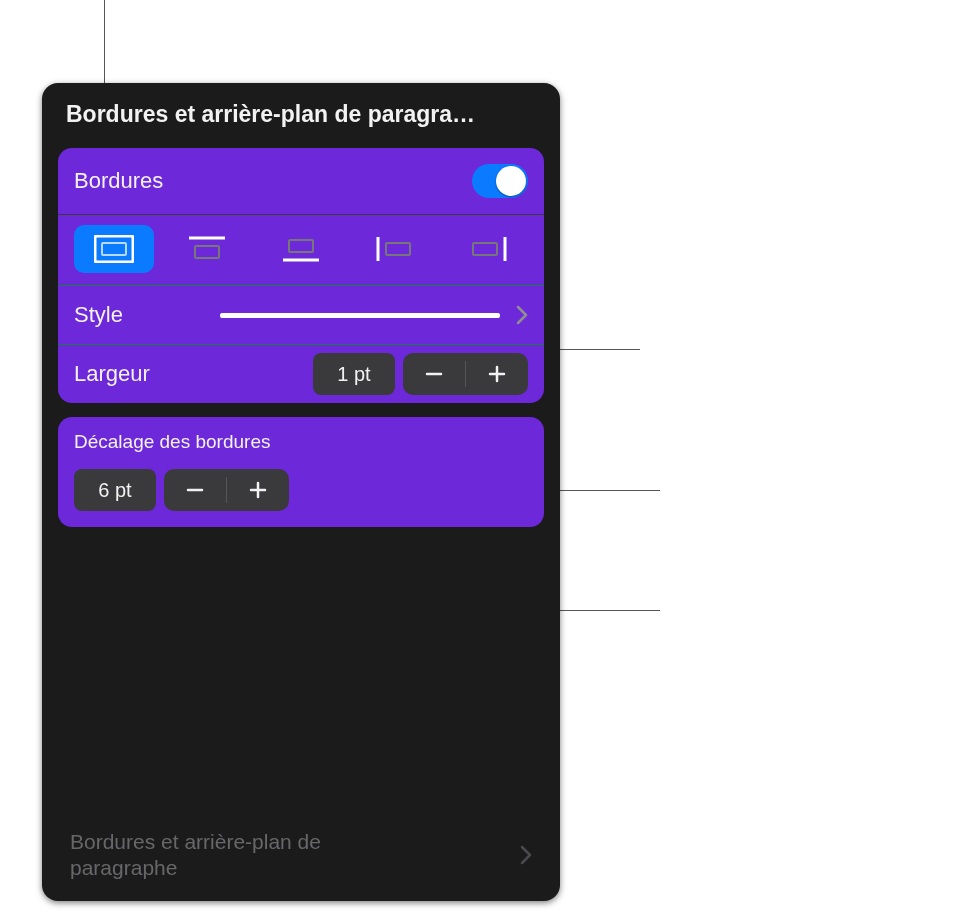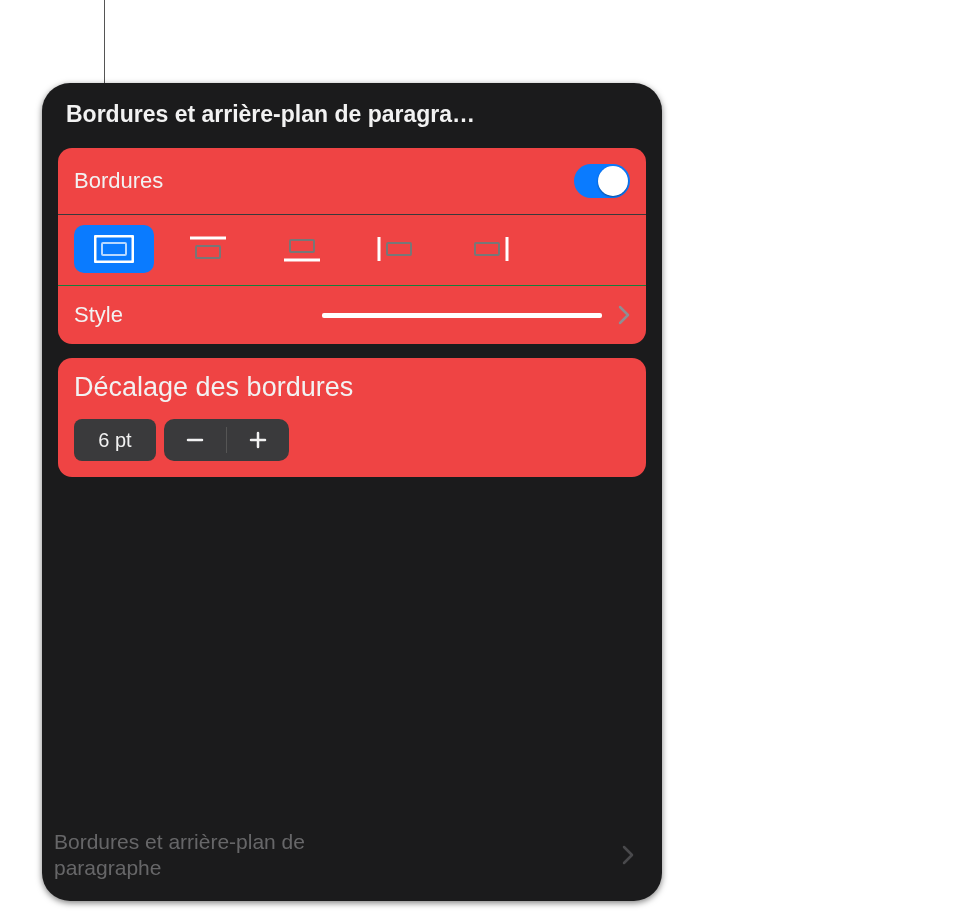--- a/index.html
+++ b/index.html
@@ -15,41 +15,41 @@
   .canvas {
     position: relative;
     width: 953px;
     height: 918px;
   }
 
   .panel {
     position: absolute;
     left: 42px;
     top: 83px;
-    width: 620px;
+    width: 518px;
     height: 818px;
     background: #1b1b1c;
-    border-radius: 28px;
+    border-radius: 16px;
     box-shadow: 0 2px 6px rgba(0,0,0,0.5);
     overflow: hidden;
   }
 
   .panel-title {
     padding: 18px 24px 6px 24px;
     color: #f2f2f2;
     font-size: 23px;
     font-weight: 600;
     white-space: nowrap;
     overflow: hidden;
     text-overflow: ellipsis;
   }
 
   .group {
     margin: 14px 16px 0 16px;
-    background: #ef4444;
+    background: #6d28d9;
     border-radius: 14px;
     overflow: hidden;
   }
 
   .row {
     display: flex;
     align-items: center;
     padding: 0 16px;
     min-height: 58px;
     border-top: 1px solid #15803d;
@@ -178,31 +178,31 @@
     height: 26px;
     background: #555;
   }
   .stepper svg { display: block; }
 
   .offset-block {
     padding: 14px 16px 16px 16px;
   }
   .offset-title {
     color: #f2f2f2;
-    font-size: 27px;
+    font-size: 19px;
     margin-bottom: 16px;
   }
   .offset-controls {
     display: flex;
   }
 
   
   .behind-item {
     position: absolute;
-    left: 0;
+    left: 16px;
     right: 16px;
     bottom: 8px;
     height: 76px;
     display: flex;
     align-items: center;
     padding: 0 12px;
     border-radius: 14px;
     color: #9a9a9c;
     font-size: 21px;
     opacity: 0.6;
@@ -284,20 +284,39 @@
         <span class="row-label">Style</span>
         <div class="style-preview"></div>
         <span class="chevron">
           <svg width="12" height="20" viewBox="0 0 12 20">
               <path d="M2 2 L10 10 L2 18" fill="none" stroke="#8e8e93" stroke-width="2.5" stroke-linecap="round" stroke-linejoin="round"></path>
             </svg>
         </span>
       </div>
 
 
+      <div class="row">
+        <span class="row-label">Largeur</span>
+        <span class="row-spacer"></span>
+        <div class="value-field">1 pt</div>
+        <div class="stepper">
+          <div class="btn">
+            <svg width="22" height="22" viewBox="0 0 22 22">
+                <line x1="4" y1="11" x2="18" y2="11" stroke="#f2f2f2" stroke-width="2.5" stroke-linecap="round"></line>
+              </svg>
+          </div>
+          <div class="divider"></div>
+          <div class="btn">
+            <svg width="22" height="22" viewBox="0 0 22 22">
+                <line x1="4" y1="11" x2="18" y2="11" stroke="#f2f2f2" stroke-width="2.5" stroke-linecap="round"></line>
+                <line x1="11" y1="4" x2="11" y2="18" stroke="#f2f2f2" stroke-width="2.5" stroke-linecap="round"></line>
+              </svg>
+          </div>
+        </div>
+      </div>
 
     </div>
 
     <div class="group">
       <div class="offset-block">
         <div class="offset-title">Décalage des bordures</div>
         <div class="offset-controls">
           <div class="value-field">6 pt</div>
           <div class="stepper">
             <div class="btn">

